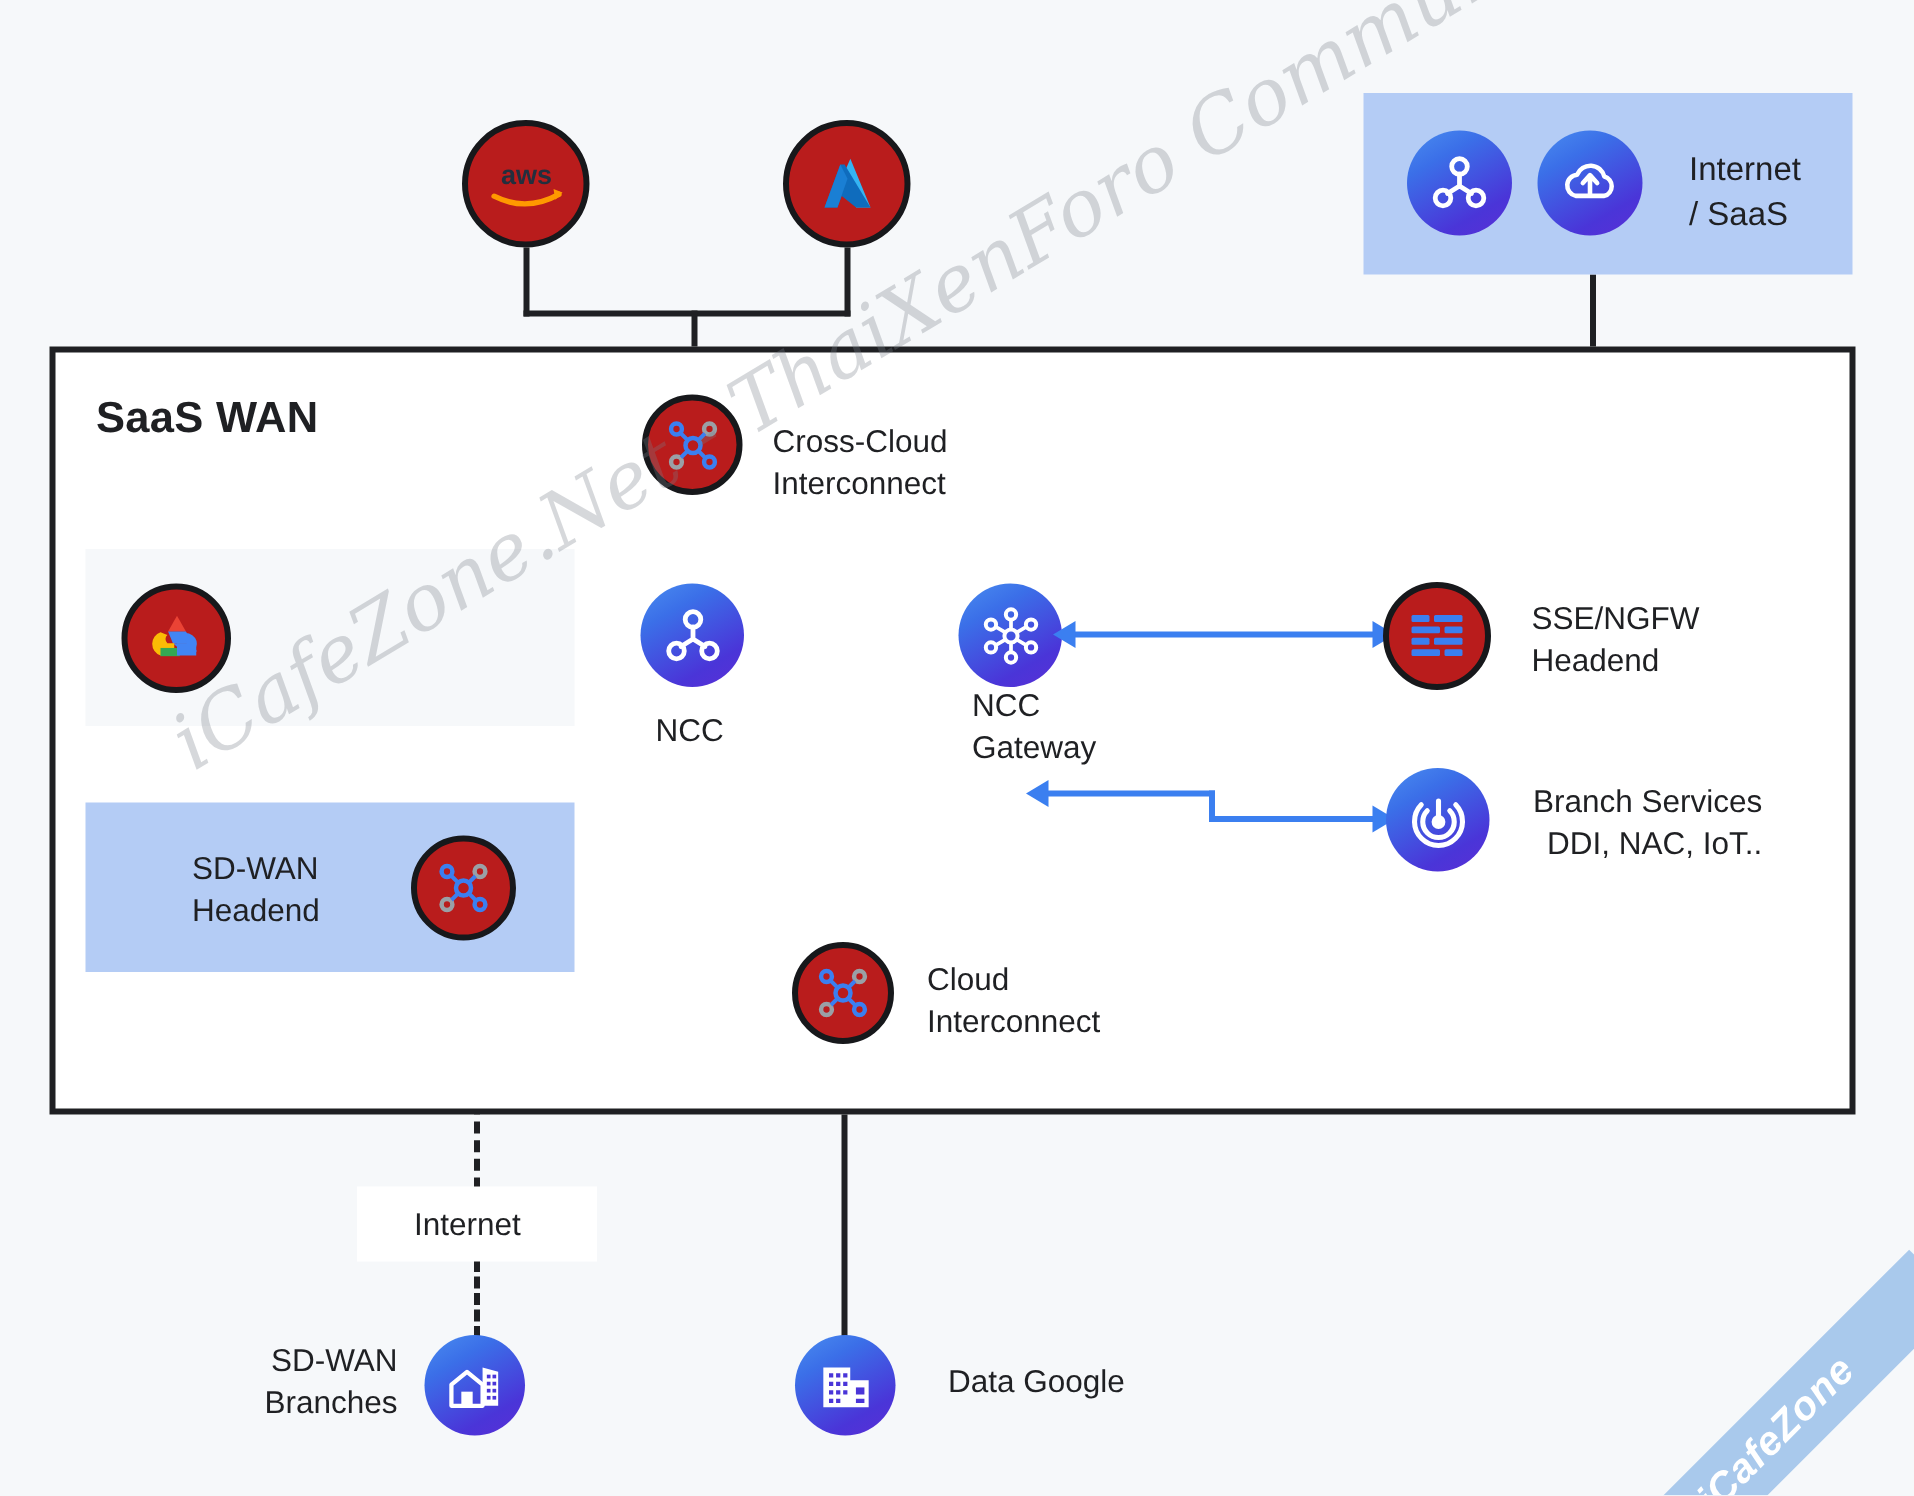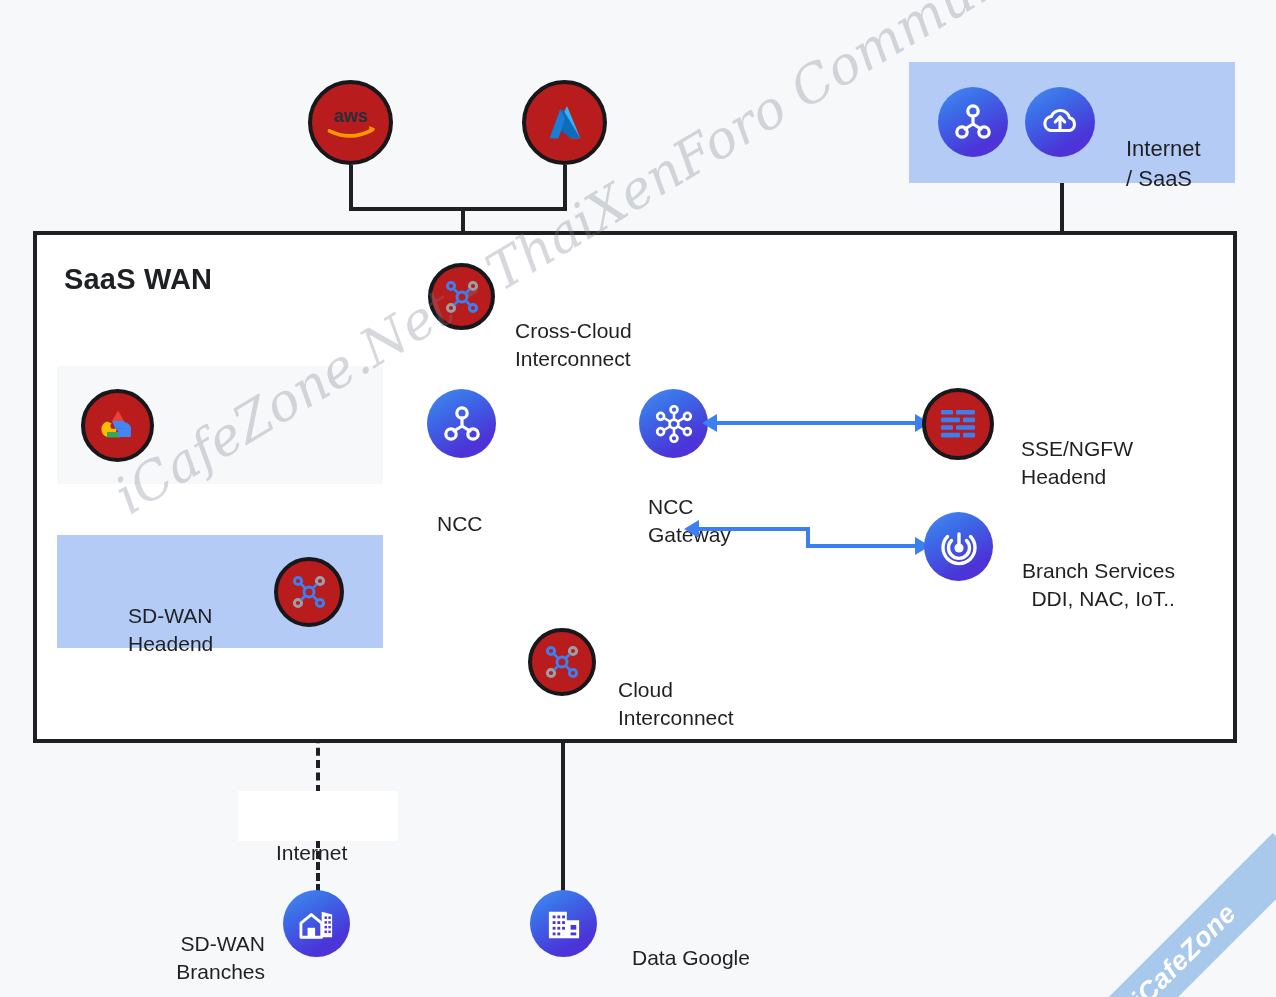--- a/index.html
+++ b/index.html
@@ -46,21 +46,20 @@
   .node.grad {
     background: linear-gradient(150deg, #4a8df0 0%, #3b6fe8 28%, #4a35d8 75%, #5a2fd6 100%);
   }
 
   .label {
     position: absolute;
     color: #1f2023;
     font-size: 21px;
     line-height: 1.35;
     white-space: pre-line;
-    margin-top: 36px;
   }
 
   .panel-box {
     position: absolute;
     box-sizing: border-box;
   }
 
   
   #cloudwan-frame {
     position: absolute;

